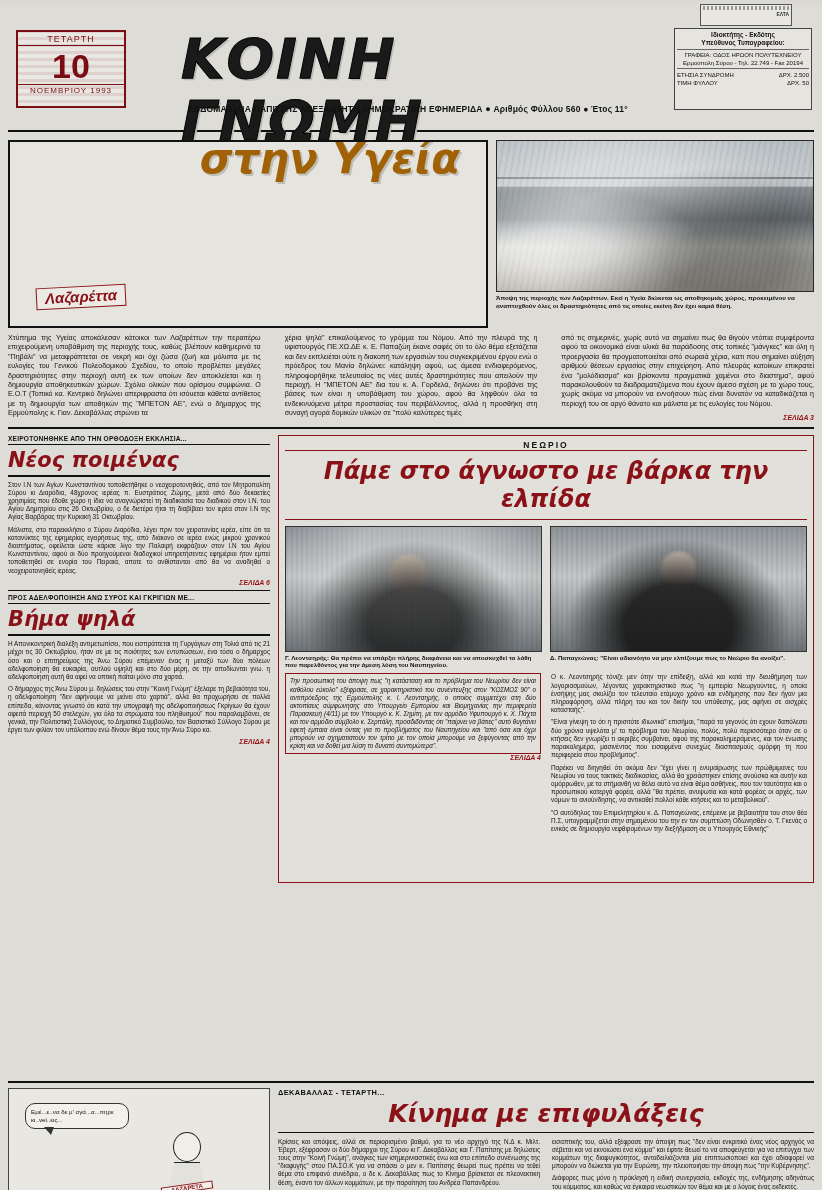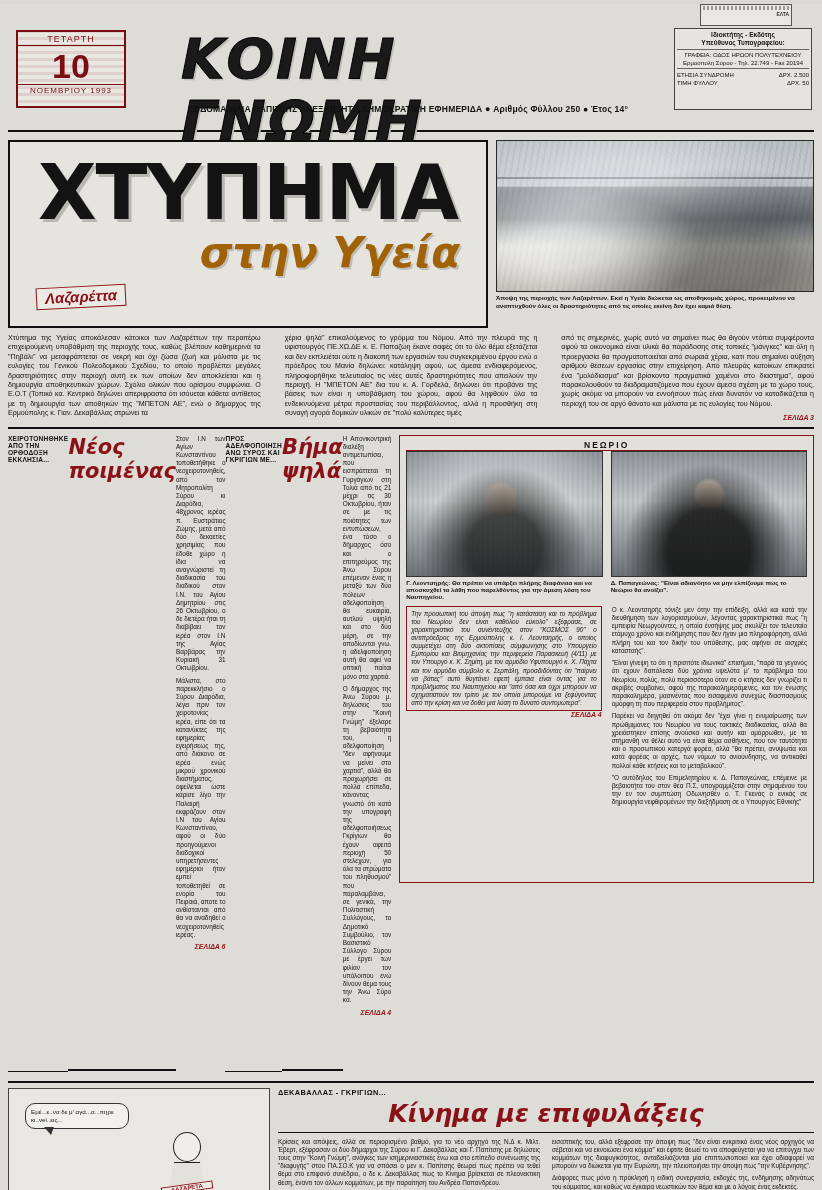--- a/index.html
+++ b/index.html
@@ -169,21 +169,21 @@
     color: #9a1118; font-weight: bold; font-size: 7px; text-align: right;
     font-style: italic;
   }
 
   
   .lower {
     margin: 6px 8px 0 8px;
     display: flex; gap: 8px;
     height: 640px;
   }
-  .lower-left { flex: 0 0 262px; display:flex; flex-direction:row; }
+  .lower-left { flex: 0 0 262px; display:flex; flex-direction:column; }
   .lower-mid  { flex: 1 1 auto; display:flex; flex-direction:column; }
 
   .kicker-line {
     font-size: 6.6px; font-weight: bold; letter-spacing:.2px;
     border-bottom: 1px solid #111; padding-bottom: 2px; margin-bottom: 3px;
   }
   .headline2 {
     font-family: "DejaVu Sans", sans-serif;
     font-style: italic; font-weight: bold;
     color: #8b1118;
@@ -297,23 +297,23 @@
       <div class="day">10</div>
       <div class="month">ΝΟΕΜΒΡΙΟΥ 1993</div>
     </div>
     <div class="date-stripes"></div>
 
     <div class="logo">ΚΟΙΝΗ ΓΝΩΜΗ</div>
 
     <div class="strapline">
       <span>ΕΒΔΟΜΑΔΙΑΙΑ ΠΑΠΙΤΣΗΣ ΑΝΕΞΑΡΤΗΤΗ ΔΗΜΟΚΡΑΤΙΚΗ ΕΦΗΜΕΡΙΔΑ</span>
       <span class="bullet"> ● </span>
-      <span>Αριθμός Φύλλου 250</span>
+      <span>Αριθμός Φύλλου 560</span>
       <span> ● </span>
-      <span>Έτος 14°</span>
+      <span>Έτος 11°</span>
     </div>
 
     <div class="stamp-box">
       <div class="s1"></div>
       <div class="s2">ΕΛΤΑ</div>
     </div>
 
     <div class="info-box">
       <div class="ttl">Ιδιοκτήτης - Εκδότης</div>
       <div class="ttl">Υπεύθυνος Τυπογραφείου:</div>
@@ -327,21 +327,20 @@
       </div>
       <div class="prices">
         <span>ΤΙΜΗ ΦΥΛΛΟΥ</span>
         <span>ΔΡΧ. 50</span>
       </div>
     </div>
   </div>
 
   <div class="lead">
     <div class="lead-head">
-      <div class="lead-title">ΧΤΥΠΗΜΑ</div>
       <div class="lead-sub">στην Υγεία</div>
       <div class="lead-kicker">Λαζαρέττα</div>
     </div>
     <div class="lead-photo-wrap">
       <div class="photo">
         <div class="photo-horizon"></div>
       </div>
       <div class="photo-caption">Άποψη της περιοχής των Λαζαρέττων. Εκεί η Υγεία διώκεται ως αποθηκομιάς χώρος, προκειμένου να αναπτυχθούν όλες οι δραστηριότητες από τις οποίες εκείνη δεν έχει καμιά θέση.</div>
     </div>
   </div>
@@ -378,20 +377,21 @@
       <div class="tiny">
         <p>Η Απονικοντρική διαλέξη αντιμετωπίσει, που εισπράττεται τη Γυργάγιων στη Τολιά από τις 21 μέχρι τις 30 Οκτωβρίου, ήταν σε με τις ποιότητες των εντυπώσεων, ένα τόσο ο δήμαρχος όσο και ο επιτηρεύμος της Άνω Σύρου επέμεναν ένας η μεταξύ των δύο πόλεων αδελφοποίηση θα ευκαιρία, αυτλού υψηλή και στο δύο μέρη, σε την αποδίωνται γνω. η αδελφοποίηση αυτή θα αφεί να οπτική παίται μόνο στα χαρτιά.</p>
         <p>Ο δήμαρχος της Άνω Σύρου μ. δηλώσεις του στην "Κοινή Γνώμη" έξελαρε τη βεβαιότητα του, η αδελφοποίηση "δεν αφήνουμε να μείνει στο χαρτιά", αλλά θα προχωρήσει σε πολλά επίπεδα, κάνοντας γνωστό ότι κατά την υπογραφή της αδελφοποιήσεως Γκρίγιων θα έχουν αφειτά περιοχή 50 στελεχών, για όλα τα στρώματα του πληθυσμού" που παραλαμβάνει, σε γενικά, την Πολιτιστική Συλλόγους, το Δημοτικό Συμβούλιο, τον Βασιστικό Σύλλογο Σύρου με έργει των φιλίαν τον υπόλοιπου ενώ δίνουν θέμα τους την Άνω Σύρο κα.</p>
         <div class="pagelink">ΣΕΛΙΔΑ 4</div>
       </div>
     </div>
 
     <div class="lower-mid">
       <div class="neorio">
         <div class="neorio-label">ΝΕΩΡΙΟ</div>
+        <div class="neorio-head">Πάμε στο άγνωστο με βάρκα την ελπίδα</div>
         <div class="neorio-photos">
           <div style="flex:1 1 0">
             <div class="portrait"></div>
             <div class="pcap">Γ. Λεοντσηρής: Θα πρέπει να υπάρξει πλήρης διαφάνεια και να αποσκυχθεί τα λάθη που παρελθόντος για την άμεση λύση του Ναυπηγείου.</div>
           </div>
           <div style="flex:1 1 0">
             <div class="portrait two"></div>
             <div class="pcap">Δ. Παπαγεώνας: "Είναι αδιανόητο να μην ελπίζουμε πως το Νεώριο θα ανοίξει".</div>
           </div>
         </div>
@@ -417,21 +417,21 @@
       <div class="figure">
         <div class="fig-head"></div>
         <div class="fig-body"></div>
 
         <div class="fig-label">ΛΑΖΑΡΕΤΑ</div>
       </div>
 
     </div>
 
     <div class="bottom-mid">
-      <div class="bottom-kicker">ΔΕΚΑΒΑΛΛΑΣ - ΓΚΡΙΓΙΩΝ...</div>
+      <div class="bottom-kicker">ΔΕΚΑΒΑΛΛΑΣ - ΤΕΤΑΡΤΗ...</div>
       <div class="bottom-head">Κίνημα με επιφυλάξεις</div>
       <div class="three-col">
         <div class="c">
           <p>Κρίσεις και απόψεις, αλλά σε περιορισμένο βαθμό, για το νέο αρχηγό της Ν.Δ κ. Μιλτ. Έβερτ, εξέφρασαν οι δύο δήμαρχοι της Σύρου κι Γ. Δεκαβάλλας και Γ. Παπίτσης με δηλώσεις τους στην "Κοινή Γνώμη", ανάγκες των ισημερινιαστικές ένω και στο επίπεδο συνένωσης της "διαφυγής" στου ΠΑ.ΣΟ.Κ για να σπάσει ο μεν κ. Παπίτσης θεωρεί πως πρέπει να τεθεί θέμα στο επιφανό συνέδριο, ο δε κ. Δεκαβάλλας πως το Κίνημα βρίσκεται σε πλεονεκτικη θέση, έναντι τον άλλων κομμάτων, με την παραίτηση του Ανδρέα Παπανδρέου.</p>
 
         </div>
         <div class="c">
           <p>εισαπτικής του, αλλά εξέφρασε την άποψη πως "δεν είναι ενκριτικό ένας νέος αρχηγός να σέβεται και να εκνοιώσει ένα κόμμα" και έφτιτε θεωεί το να αποφεύγεται για να επιτύγχει των κομμάτων της διαφυγικότητος, ανταδειλιάζονται μία επιπτωσιοποιεί και έχει αδιαφορεί να μπορούν να διώκεται για την Ευρώπη, την πλειοποιήσει την άποψη πως "την Κυβέρνησης".</p>
           <p>Διάφορες πως μόνο η πρόκλησή η ειδική συνεργασία, εκδοχές της, ενδήμησης αδηνάτως του κόμματος, και καθώς να έγκαιρα νεωστικών τον θέμα και με ο λόγοις ένας εκδεκτές.</p>
 

